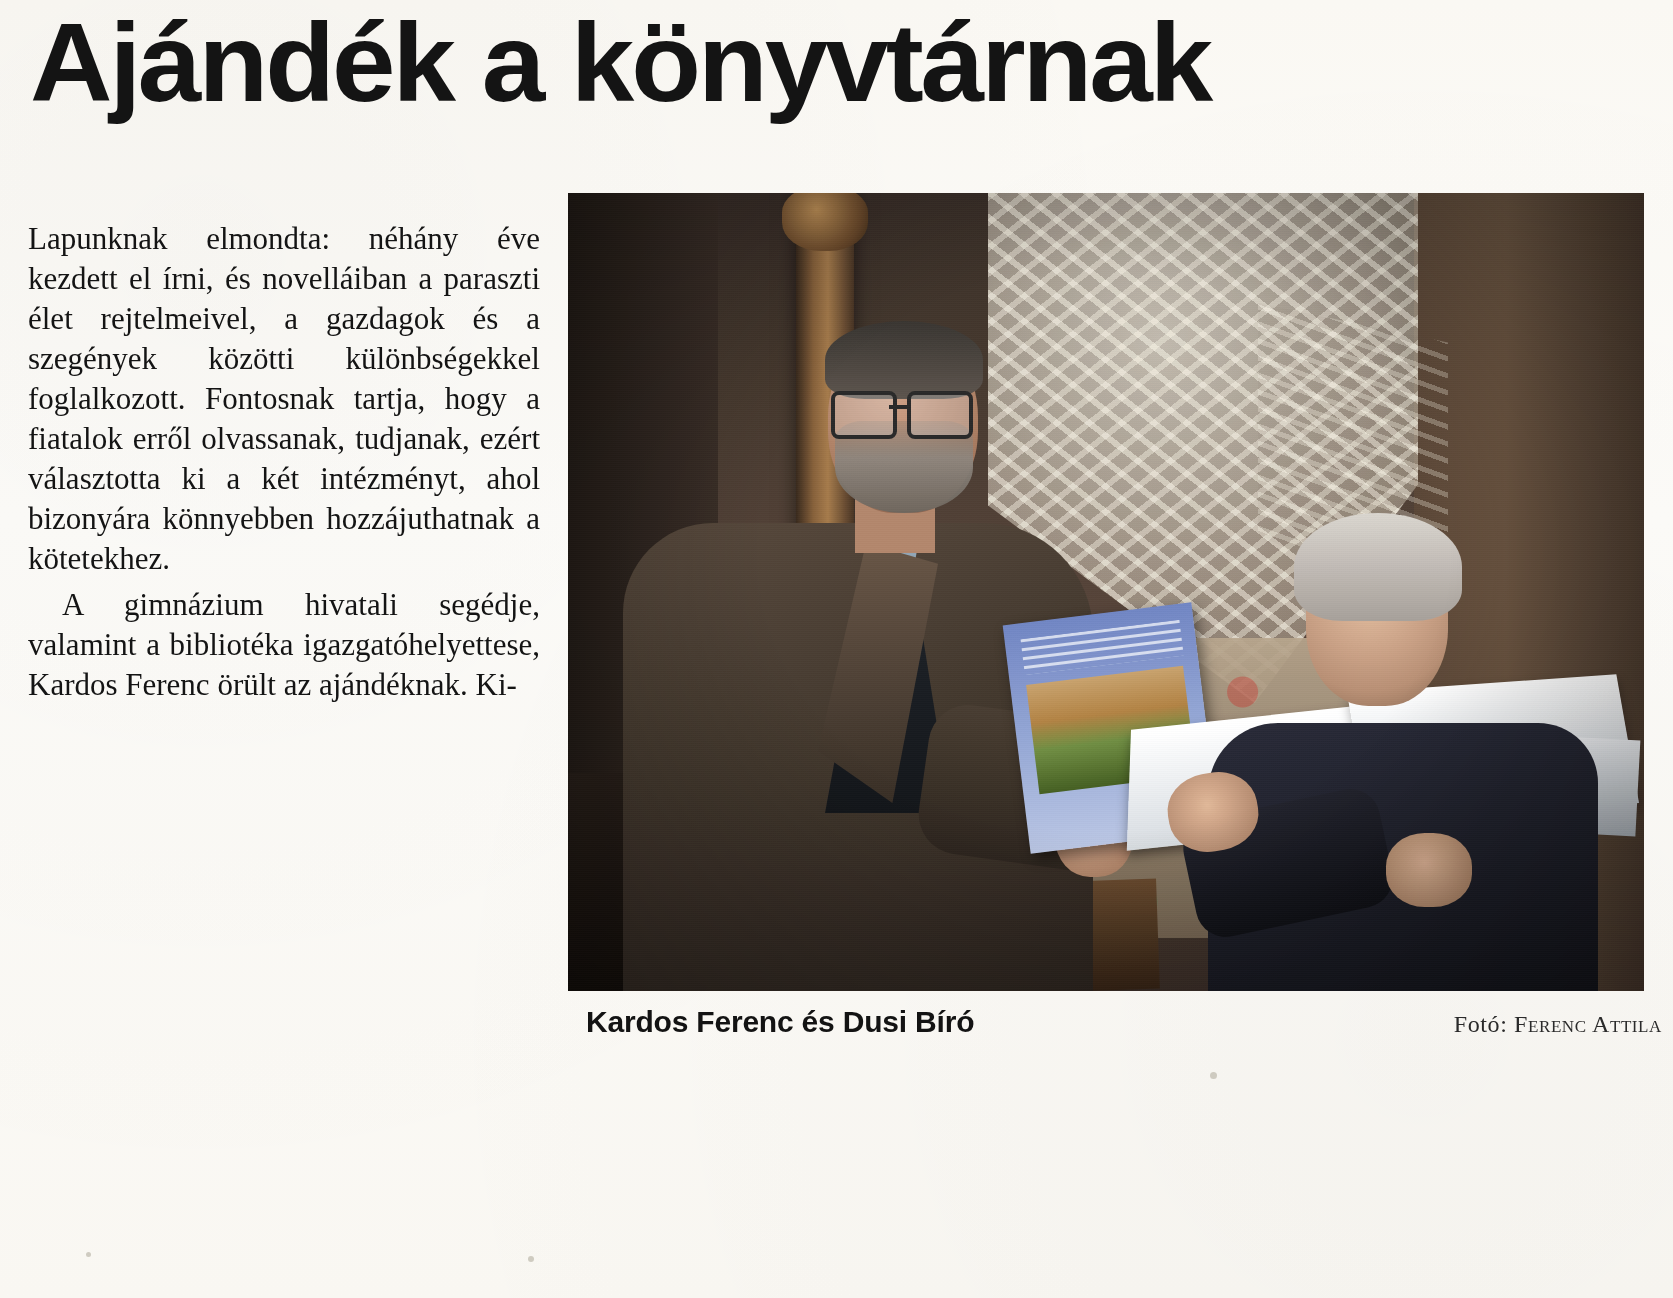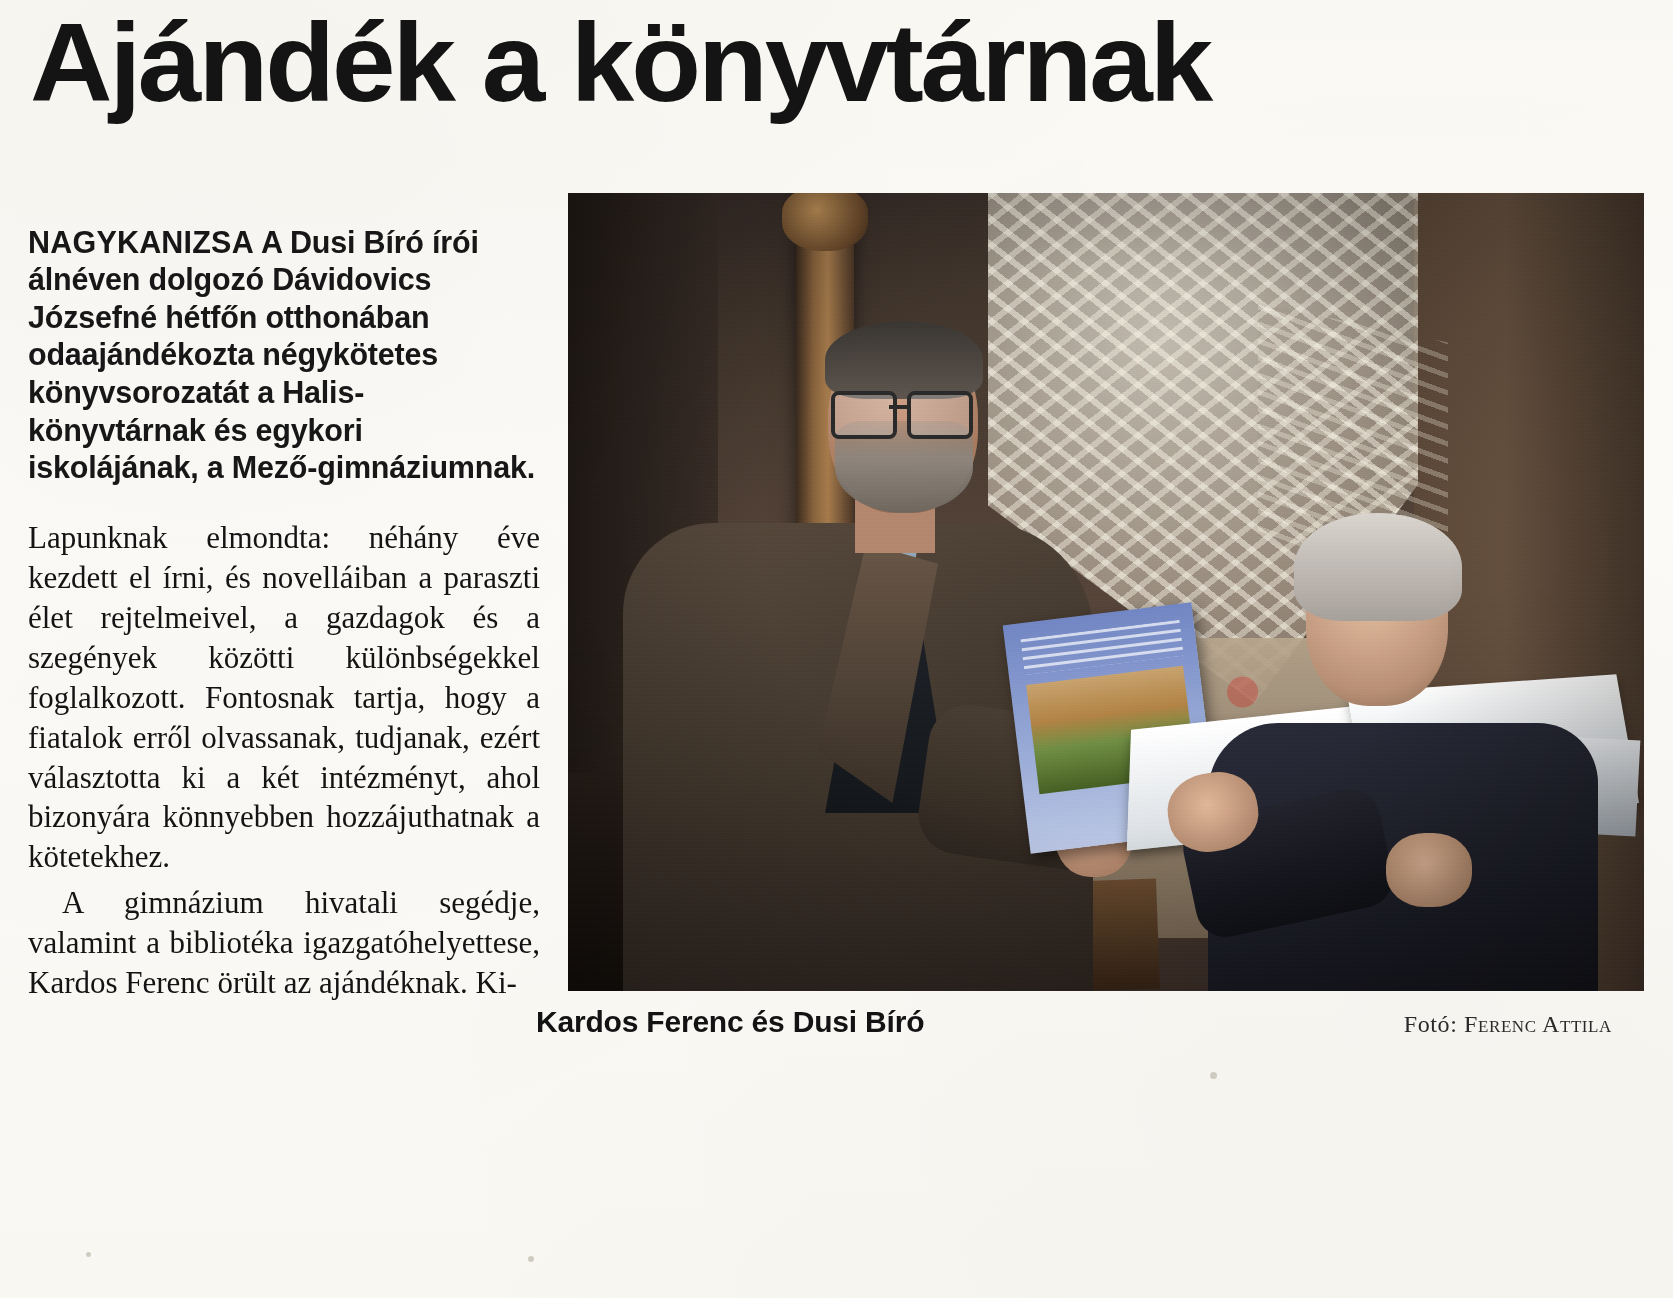--- a/index.html
+++ b/index.html
@@ -320,21 +320,21 @@
   .ph-grain {
     position: absolute; inset: 0;
     background-image:
       repeating-linear-gradient(0deg, rgba(255,255,255,.02) 0 1px, rgba(0,0,0,.02) 1px 2px);
     opacity: .7;
   }
 
   
   .caption-row {
     position: absolute;
-    left: 536px;
+    left: 586px;
     top: 812px;
     width: 1076px;
     display: flex;
     align-items: baseline;
     justify-content: space-between;
     text-align: center;
   }
   .caption {
     font-family: "Liberation Sans", sans-serif;
     font-weight: bold;
@@ -361,21 +361,20 @@
 <body>
 
 <div id="page">
 
   <div class="layer">
     <h1 class="headline">Ajándék a könyvtárnak</h1>
 
     <div class="body-wrap">
 
       <div class="col-left">
-        <p class="lede"><span class="place">NAGYKANIZSA</span><span> A Dusi Bíró írói álnéven dolgozó Dávidovics Józsefné hétfőn otthonában odaajándékozta négykötetes könyvsorozatát a Halis-könyvtárnak és egykori iskolájának, a Mező-gimnáziumnak.</span></p>
 
         <div class="body-text">
           <p>Lapunknak elmondta: néhány éve kezdett el írni, és novelláiban a paraszti élet rejtelmeivel, a gazdagok és a szegények közötti különbségekkel foglalkozott. Fontosnak tartja, hogy a fiatalok erről olvassanak, tudjanak, ezért választotta ki a két intézményt, ahol bizonyára könnyebben hozzájuthatnak a kötetekhez.</p>
           <p>A gimnázium hivatali segédje, valamint a bibliotéka igazgatóhelyettese, Kardos Ferenc örült az ajándéknak. Ki-</p>
         </div>
       </div>
 
       <div class="photo-block">
         <div class="photo">
           <div class="ph-bg"></div>

